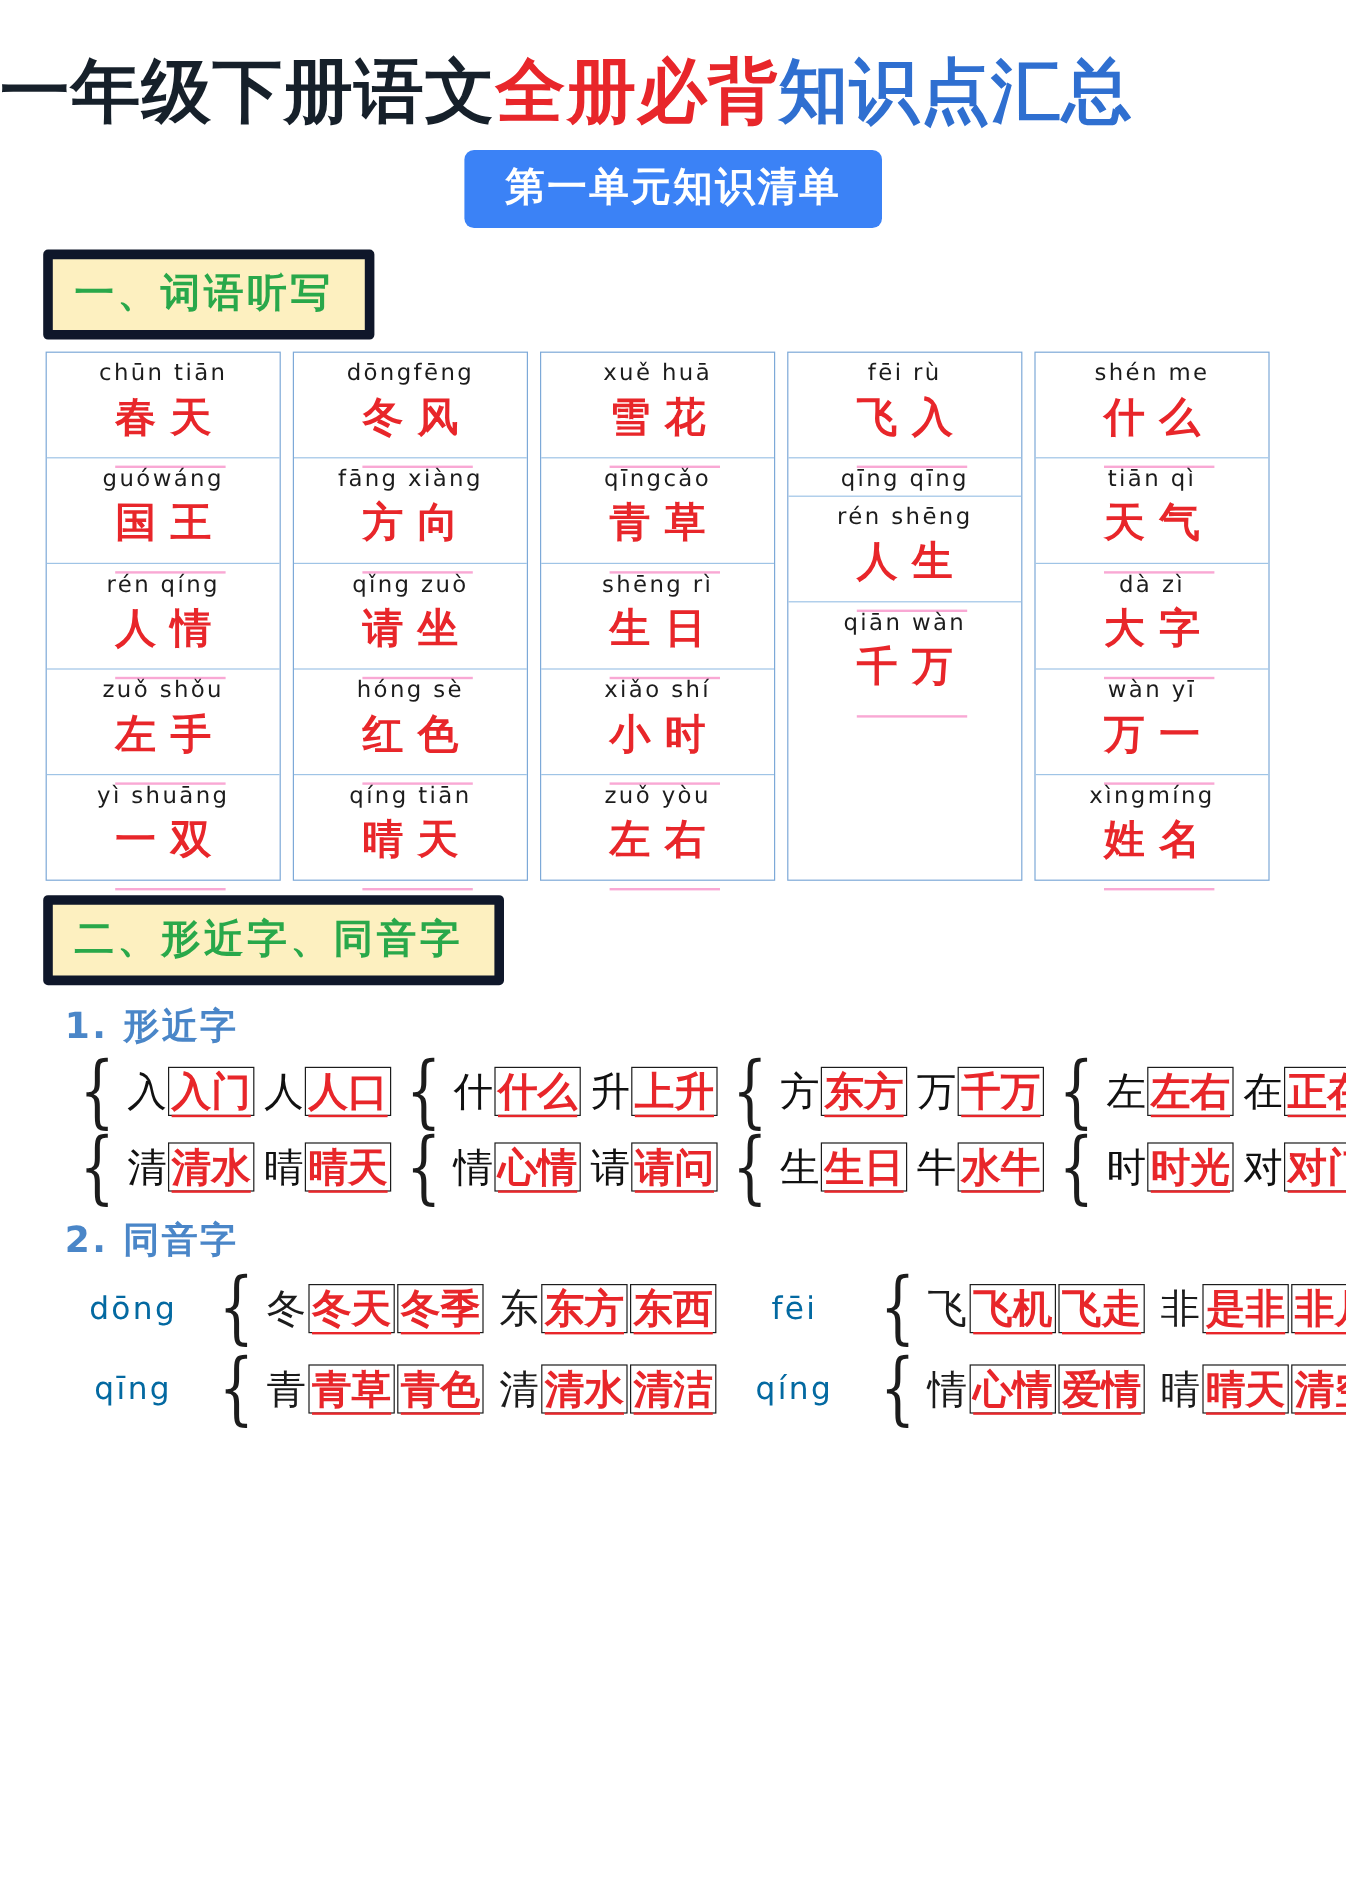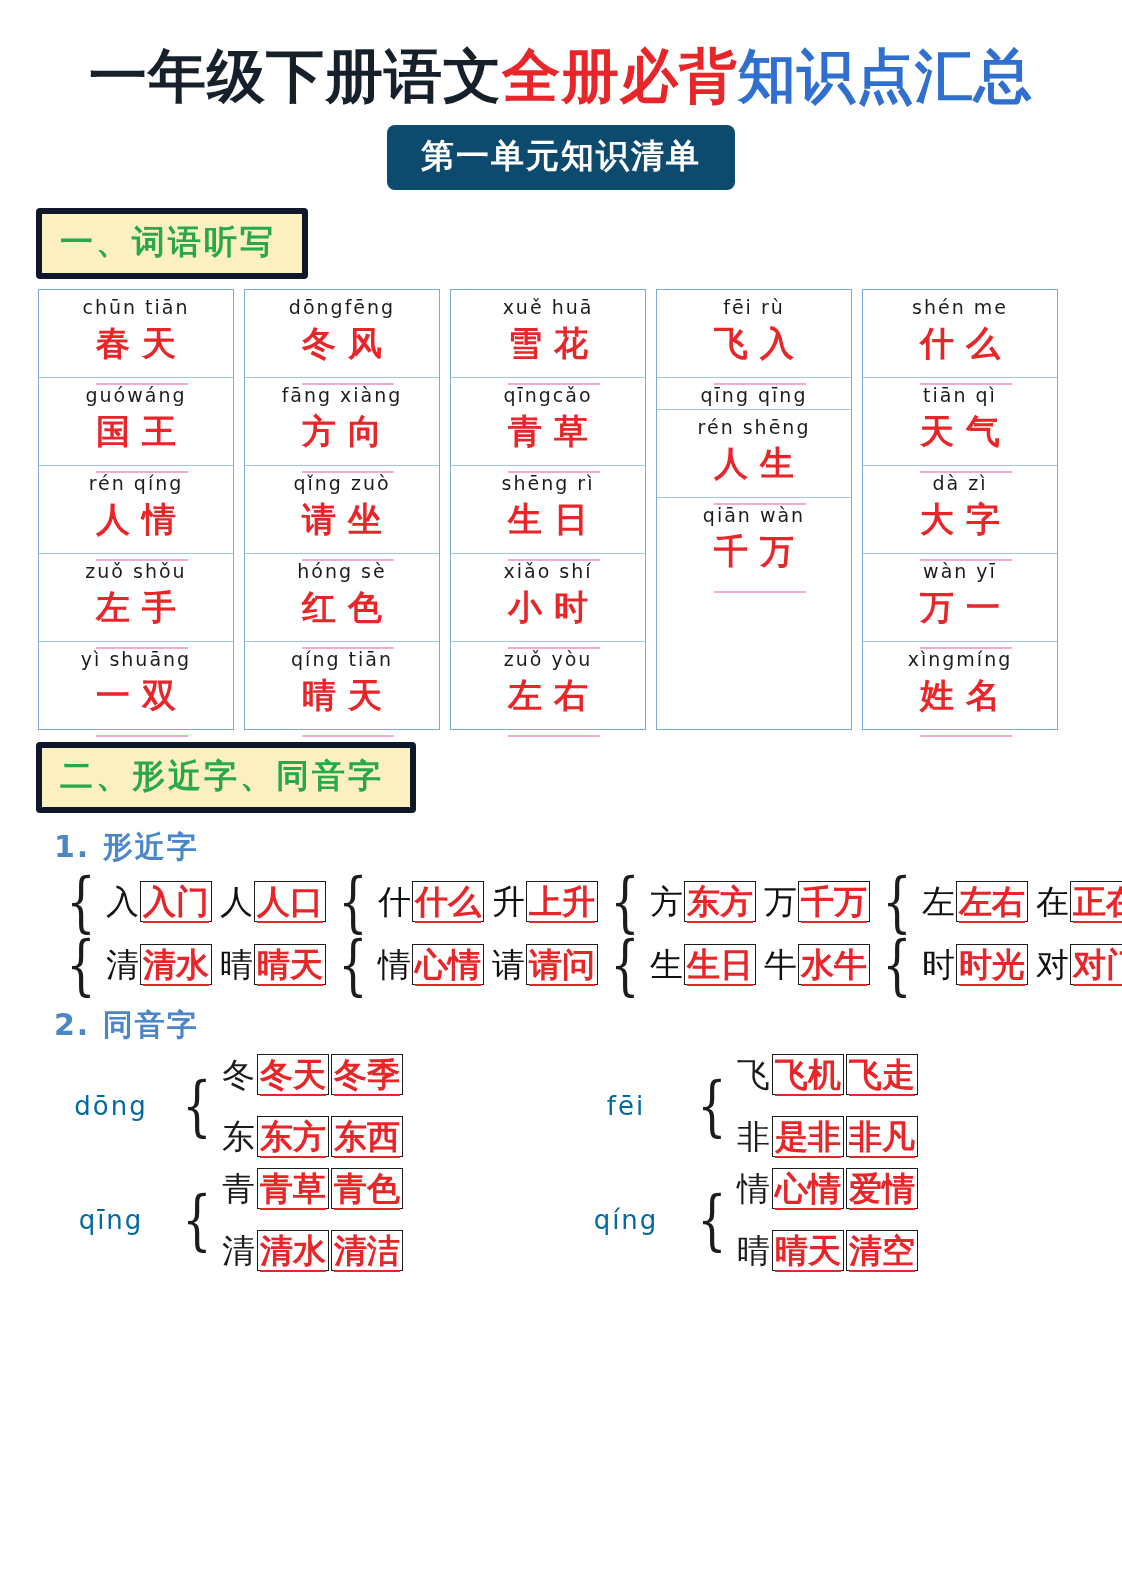--- a/index.html
+++ b/index.html
@@ -18,55 +18,55 @@
   .page {
     width: 1122px;
     height: 1587px;
     position: relative;
     padding: 0;
     box-sizing: border-box;
   }
 
   
   .main-title {
-    text-align: center;
+    text-align: left;
     margin: 46px 0 0 0;
     font-family: "DejaVu Sans", sans-serif;
     font-weight: bold;
     font-size: 58px;
     letter-spacing: 1px;
     line-height: 1.05;
     white-space: nowrap;
   }
   .main-title .seg-dark { color: #16202a; }
   .main-title .seg-red { color: #e8262a; }
   .main-title .seg-blue { color: #2f6fd0; }
 
   
   .unit-banner-wrap {
     display: flex;
     justify-content: center;
     margin-top: 18px;
   }
   .unit-banner {
-    background: #0c4a6e;
+    background: #3b82f6;
     color: #ffffff;
     font-family: "DejaVu Sans", sans-serif;
     font-weight: bold;
     font-size: 33px;
     padding: 9px 34px 11px 34px;
     border-radius: 8px;
     letter-spacing: 2px;
   }
 
   
   .section-head {
     display: inline-block;
     background: #fdf0c0;
-    border: 6px solid #0f172a;
+    border: 8px solid #0f172a;
     color: #29a84a;
     font-family: "DejaVu Sans", sans-serif;
     font-weight: bold;
     font-size: 33px;
     padding: 6px 26px 8px 18px;
     border-radius: 4px;
     letter-spacing: 3px;
   }
   .sec1-wrap { margin: 18px 0 0 36px; }
   .sec2-wrap { margin: 12px 0 0 36px; }
@@ -178,21 +178,21 @@
   }
   .tyz-pinyin {
     font-family: "DejaVu Sans", sans-serif;
     font-size: 26px;
     color: #0369a1;
     letter-spacing: 2px;
     width: 130px;
     text-align: center;
     white-space: nowrap;
   }
-  .tyz-lines { display: flex; flex-direction: column; gap: 24px; }
+  .tyz-lines { display: flex; flex-direction: row; gap: 13px; }
   .tyz-line {
     font-family: "DejaVu Sans", sans-serif;
     font-size: 33px;
     color: #1c1c1c;
     white-space: nowrap;
     line-height: 1.15;
   }
   .tyz-line .bracketed {
     color: #e8262a;
     font-weight: bold;

